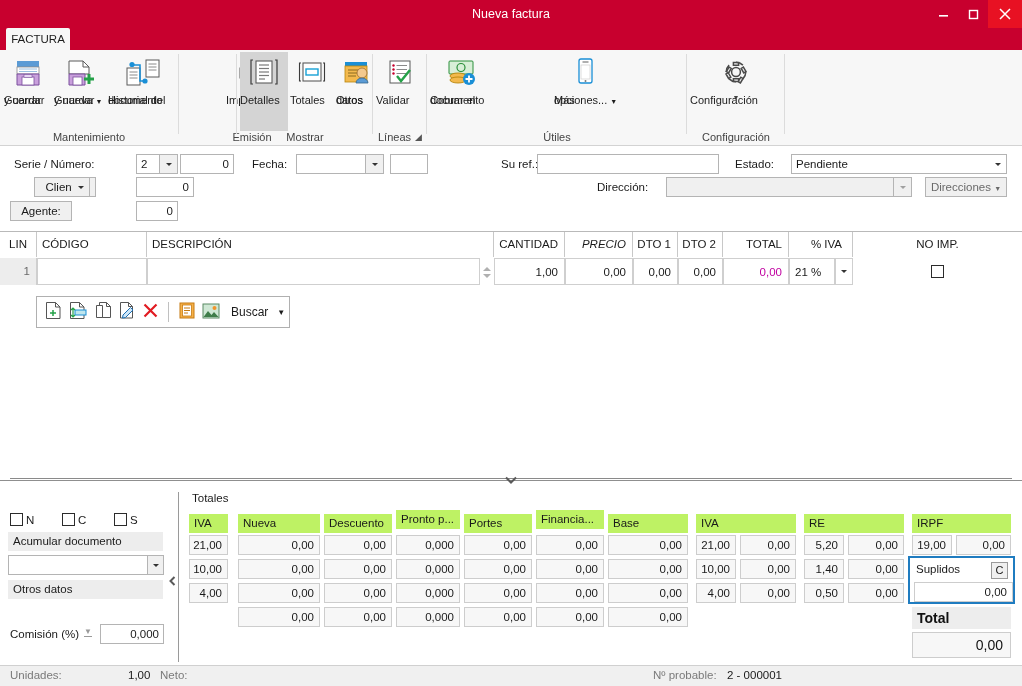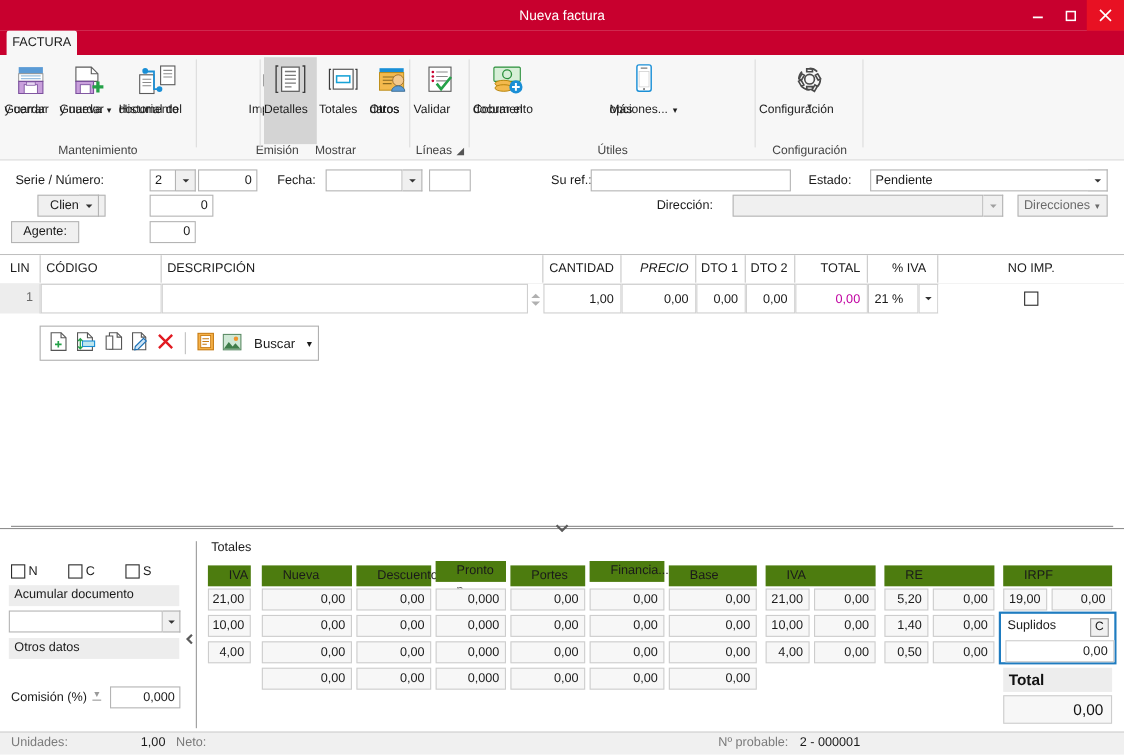--- a/index.html
+++ b/index.html
@@ -99,22 +99,22 @@
   .bottom{position:absolute;left:0;top:487px;width:1022px;height:178px;background:#ffffff;}
   .sectbar{position:absolute;box-sizing:border-box;background:#ededed;font-size:11.5px;
     color:#1a1a1a;line-height:18px;padding-left:5px;}
   .lbl{position:absolute;font-size:11.5px;color:#1a1a1a;white-space:nowrap;}
   .cbx{position:absolute;width:13px;height:13px;border:1px solid #2b2b2b;background:#ffffff;box-sizing:border-box;}
   .vsplit{position:absolute;left:178px;top:492px;width:1px;height:170px;background:#9a9a9a;}
   .split-arrow{position:absolute;left:168px;top:576px;width:9px;height:10px;
     display:flex;align-items:center;justify-content:center;}
 
   .tot-title{position:absolute;left:192px;top:492px;font-size:11.5px;color:#1a1a1a;}
-  .th{position:absolute;box-sizing:border-box;background:#4d7c0f;font-size:11.5px;
-    color:#1a1a1a;line-height:18px;padding-left:19px;height:19px;}
+  .th{position:absolute;box-sizing:border-box;background:#bef264;font-size:11.5px;
+    color:#1a1a1a;line-height:18px;padding-left:5px;height:19px;}
   .tc{position:absolute;box-sizing:border-box;border:1px solid #cdcdcd;background:#f7f7f7;
     font-size:11.5px;color:#1a1a1a;line-height:18px;text-align:right;padding-right:5px;height:20px;}
   .tc.white{background:#ffffff;}
 
   .supl-box{position:absolute;box-sizing:border-box;border:2px solid #1f7cc0;}
   .supl-lbl{position:absolute;font-size:11.5px;color:#1a1a1a;}
   .supl-c{position:absolute;box-sizing:border-box;border:1px solid #9a9a9a;background:#f0f0f0;
     font-size:11px;text-align:center;line-height:15px;color:#1a1a1a;}
   .total-bar{position:absolute;box-sizing:border-box;background:#ededed;font-weight:bold;
     font-size:14px;color:#111;line-height:22px;padding-left:5px;}

